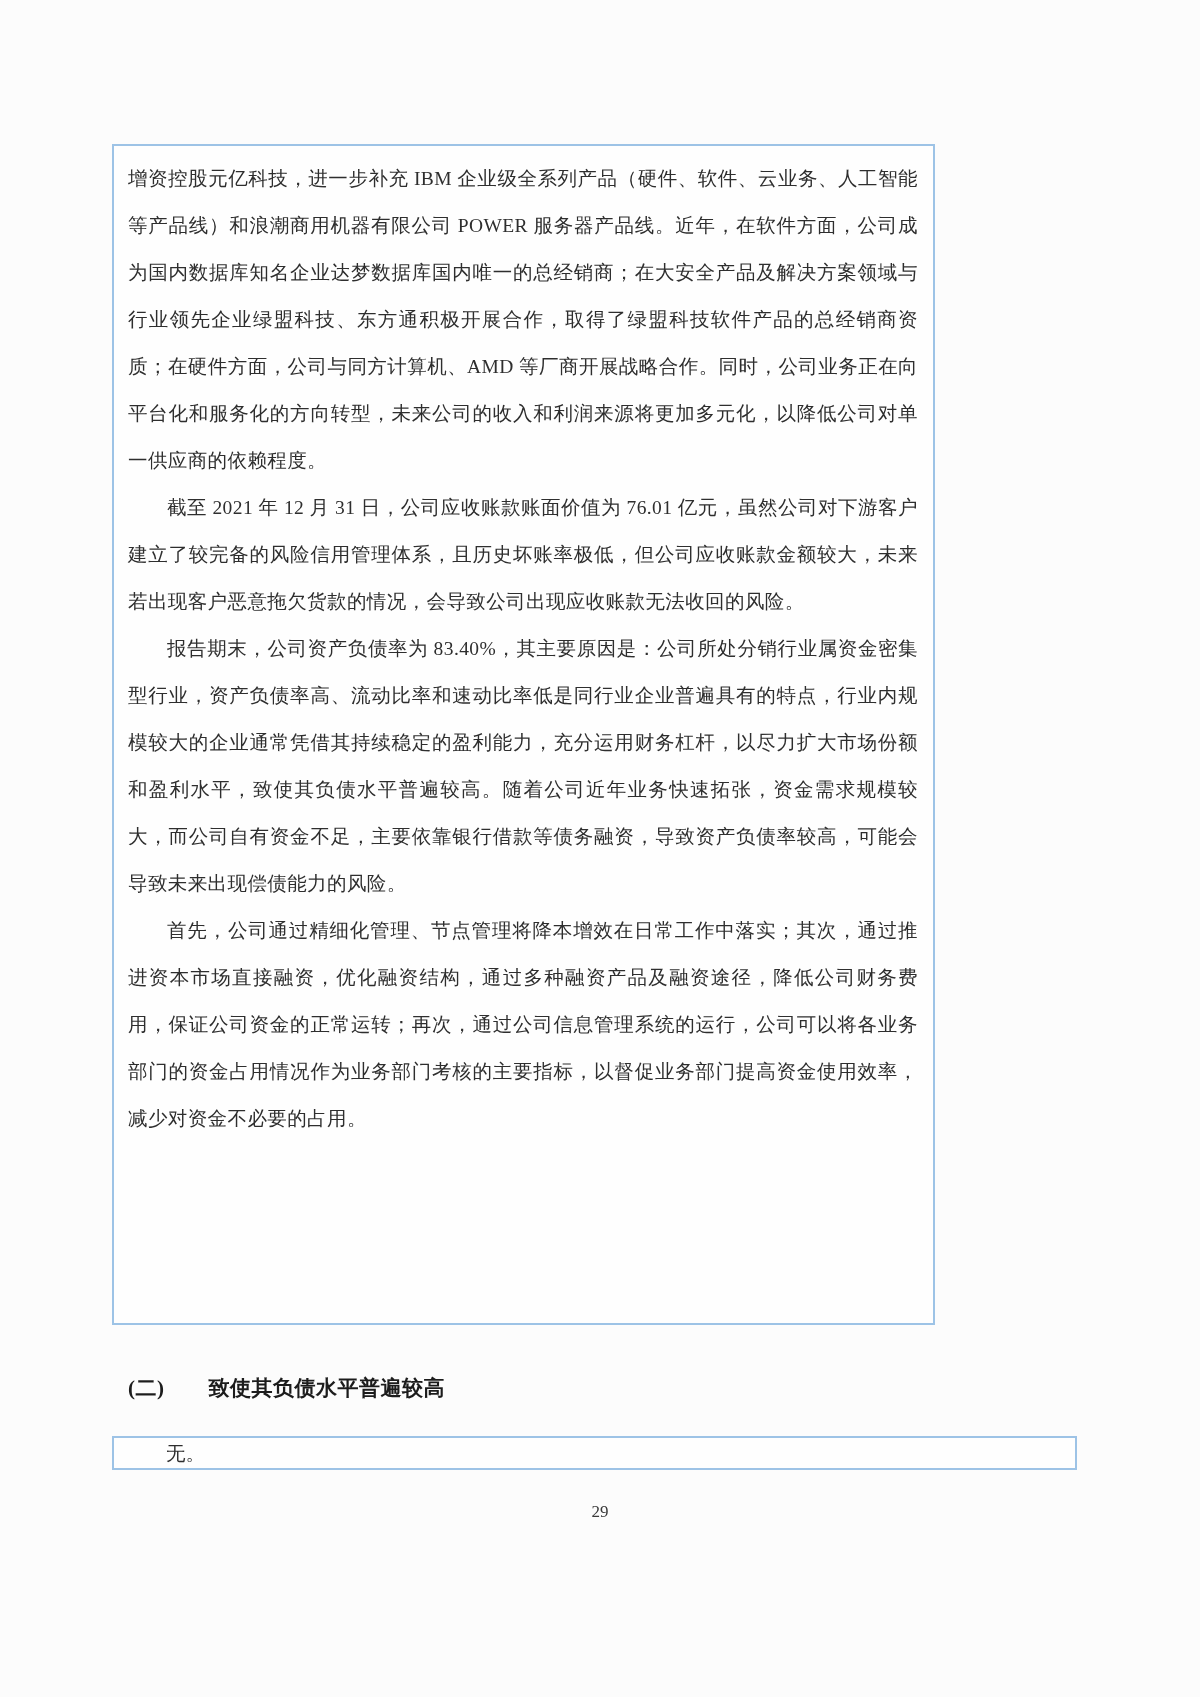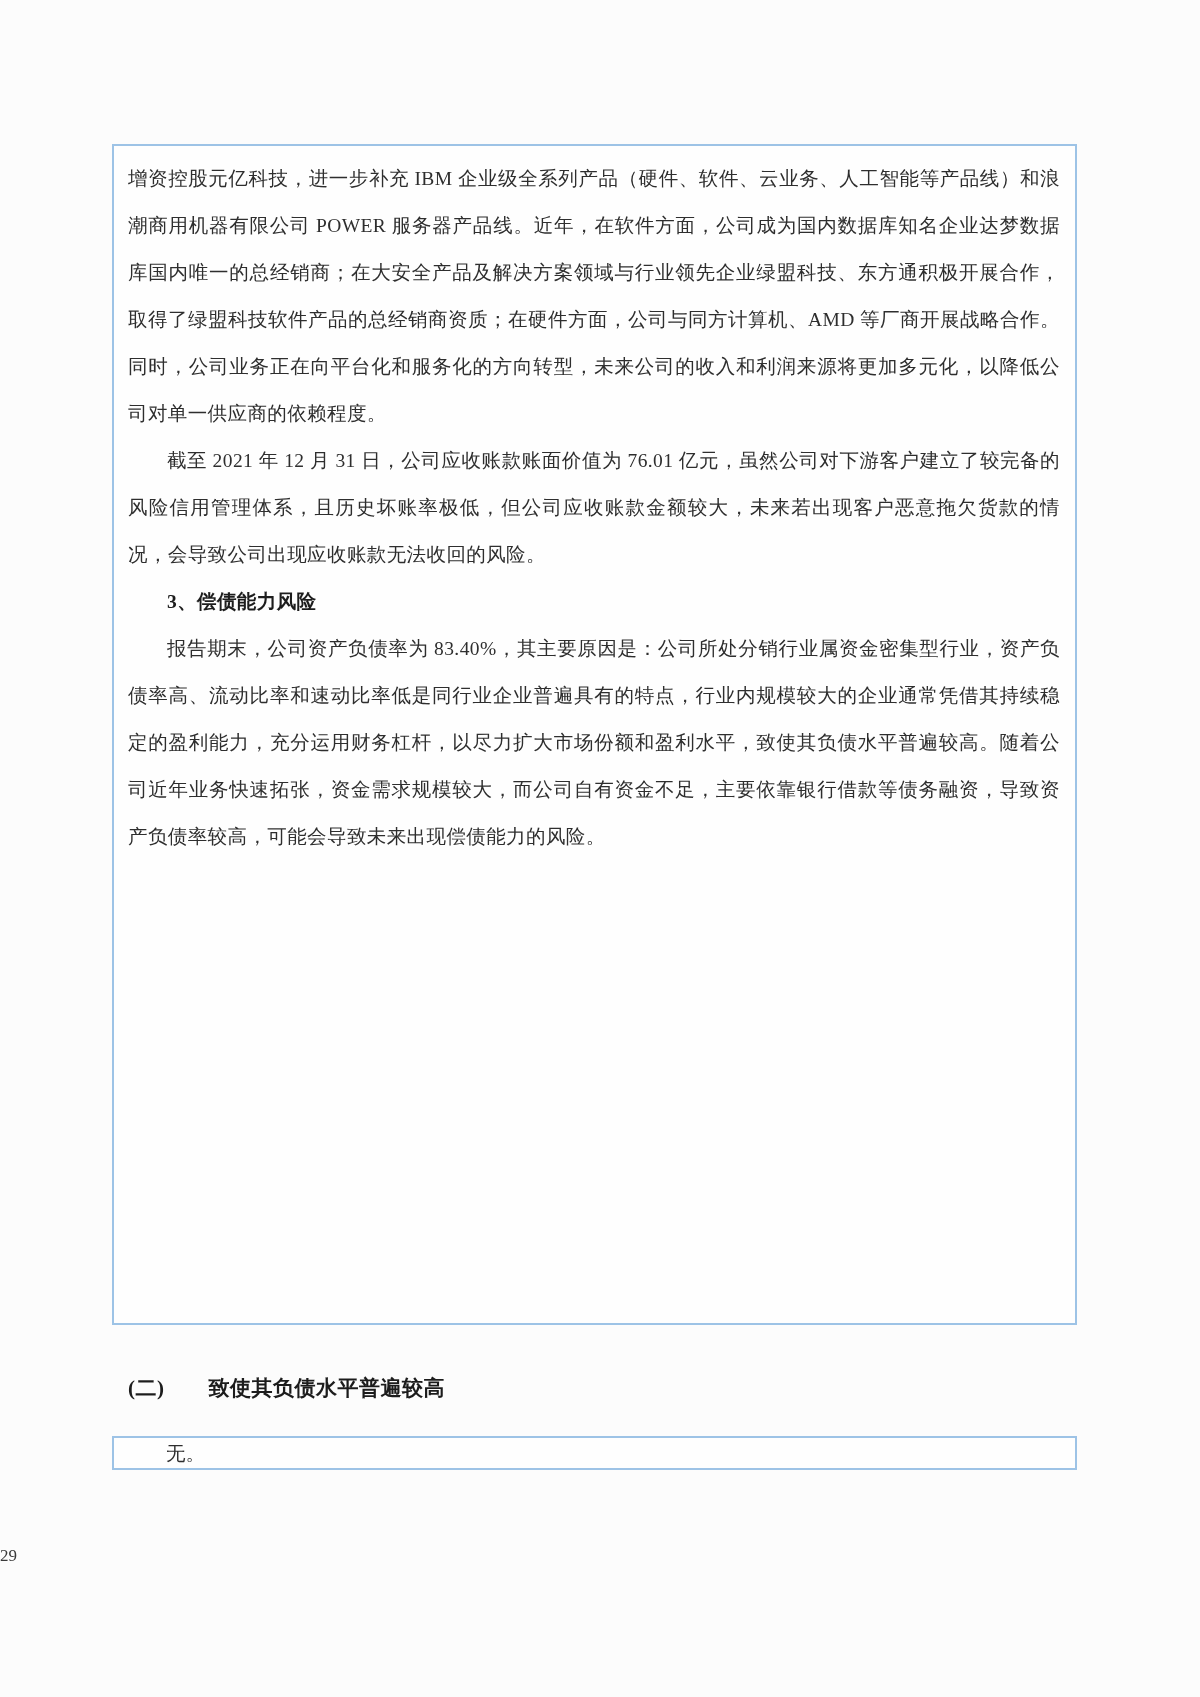--- a/index.html
+++ b/index.html
@@ -12,21 +12,21 @@
     position: relative;
     background: #fcfcfc;
     font-family: "Liberation Serif", "DejaVu Serif", serif;
     color: #2e2e2e;
     overflow: hidden;
   }
   .doc-box {
     position: absolute;
     left: 112px;
     top: 144px;
-    width: 965px;
+    width: 823px;
     height: 1181px;
     box-sizing: border-box;
     border: 2px solid #9dc3e6;
     background: #fefefe;
     padding: 9px 15px 0 14px;
     overflow: hidden;
   }
   .doc-box p {
     margin: 0;
     font-size: 19.5px;
@@ -69,35 +69,35 @@
     background: #fefefe;
     display: flex;
     align-items: center;
     padding-left: 52px;
     font-size: 19.5px;
     color: #2e2e2e;
   }
   .page-number {
     position: absolute;
     left: 0;
-    top: 1546px;
+    top: 1502px;
     width: 1200px;
-    text-align: left;
+    text-align: center;
     font-size: 17px;
     color: #3a3a3a;
   }
 </style>
 </head>
 <body>
 
 <div class="doc-box">
   <p class="no-indent">增资控股元亿科技，进一步补充 IBM 企业级全系列产品（硬件、软件、云业务、人工智能等产品线）和浪潮商用机器有限公司 POWER 服务器产品线。近年，在软件方面，公司成为国内数据库知名企业达梦数据库国内唯一的总经销商；在大安全产品及解决方案领域与行业领先企业绿盟科技、东方通积极开展合作，取得了绿盟科技软件产品的总经销商资质；在硬件方面，公司与同方计算机、AMD 等厂商开展战略合作。同时，公司业务正在向平台化和服务化的方向转型，未来公司的收入和利润来源将更加多元化，以降低公司对单一供应商的依赖程度。</p>
   <p>截至 2021 年 12 月 31 日，公司应收账款账面价值为 76.01 亿元，虽然公司对下游客户建立了较完备的风险信用管理体系，且历史坏账率极低，但公司应收账款金额较大，未来若出现客户恶意拖欠货款的情况，会导致公司出现应收账款无法收回的风险。</p>
-  <p class="heading">3、偿债能力风险</p>
   <p>报告期末，公司资产负债率为 83.40%，其主要原因是：公司所处分销行业属资金密集型行业，资产负债率高、流动比率和速动比率低是同行业企业普遍具有的特点，行业内规模较大的企业通常凭借其持续稳定的盈利能力，充分运用财务杠杆，以尽力扩大市场份额和盈利水平，致使其负债水平普遍较高。随着公司近年业务快速拓张，资金需求规模较大，而公司自有资金不足，主要依靠银行借款等债务融资，导致资产负债率较高，可能会导致未来出现偿债能力的风险。</p>
+  <p>首先，公司通过精细化管理、节点管理将降本增效在日常工作中落实；其次，通过推进资本市场直接融资，优化融资结构，通过多种融资产品及融资途径，降低公司财务费用，保证公司资金的正常运转；再次，通过公司信息管理系统的运行，公司可以将各业务部门的资金占用情况作为业务部门考核的主要指标，以督促业务部门提高资金使用效率，减少对资金不必要的占用。</p>
 </div>
 
 <div class="section-heading">
   <span class="num">(二)</span>
   <span>致使其负债水平普遍较高</span>
 </div>
 
 <div class="empty-box">
   <span>无。</span>
 </div>

